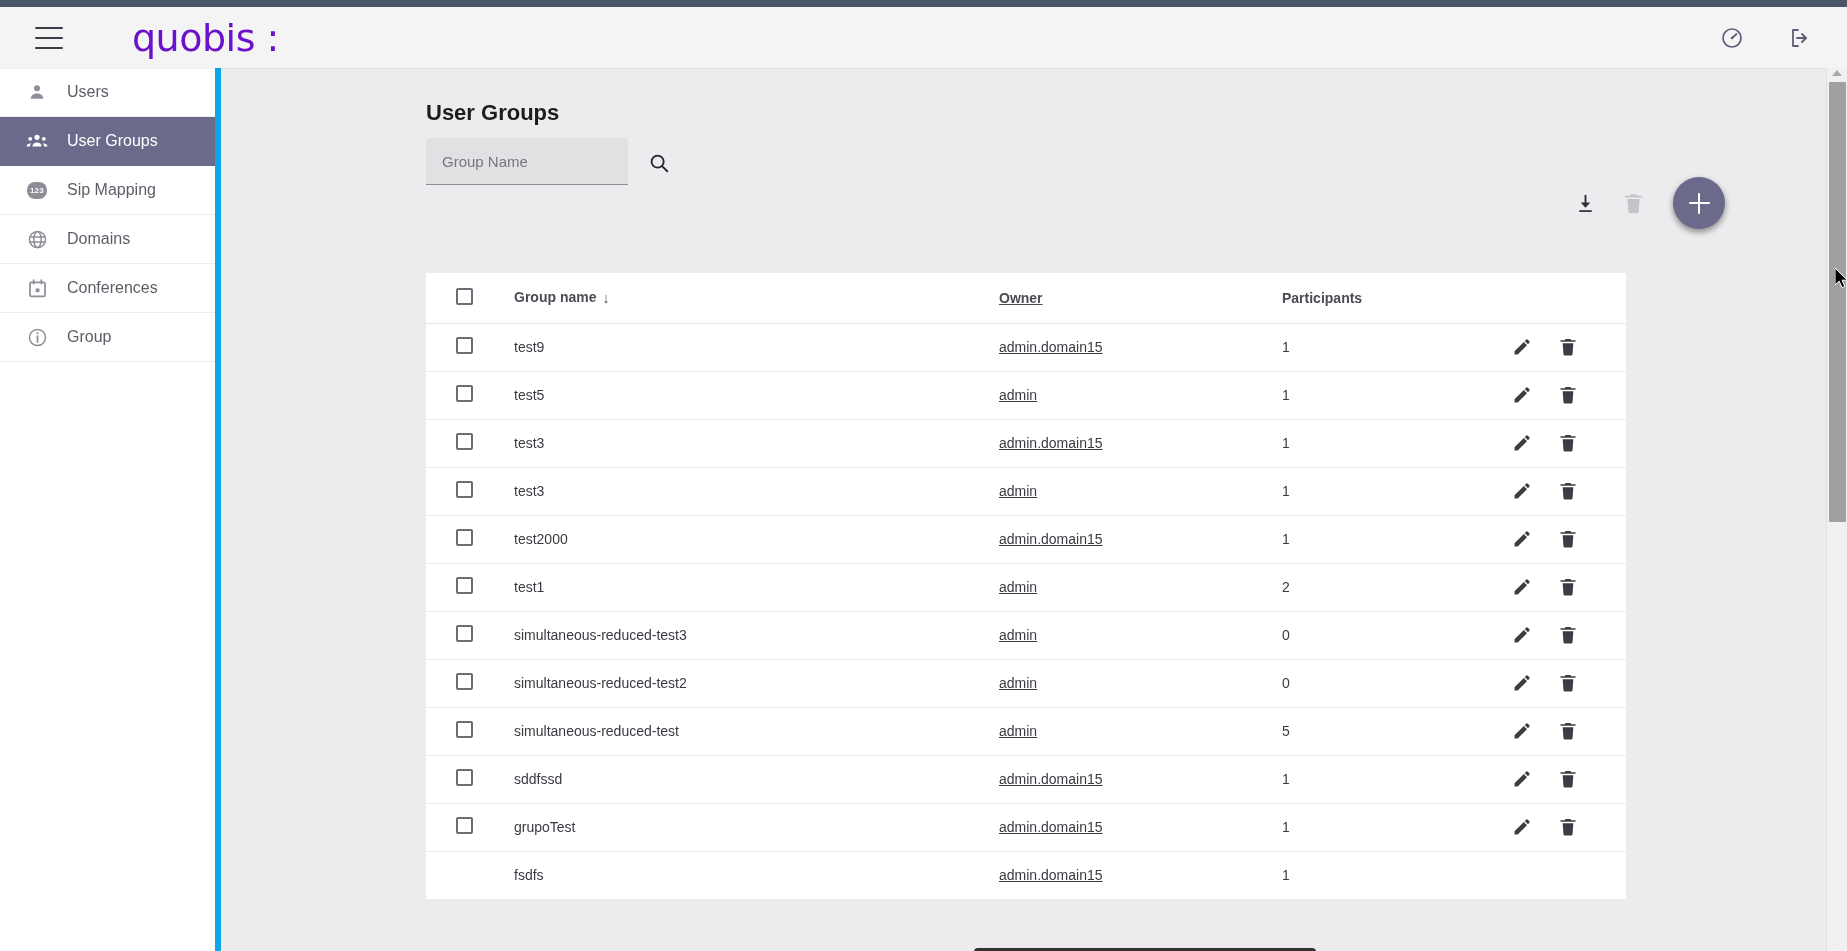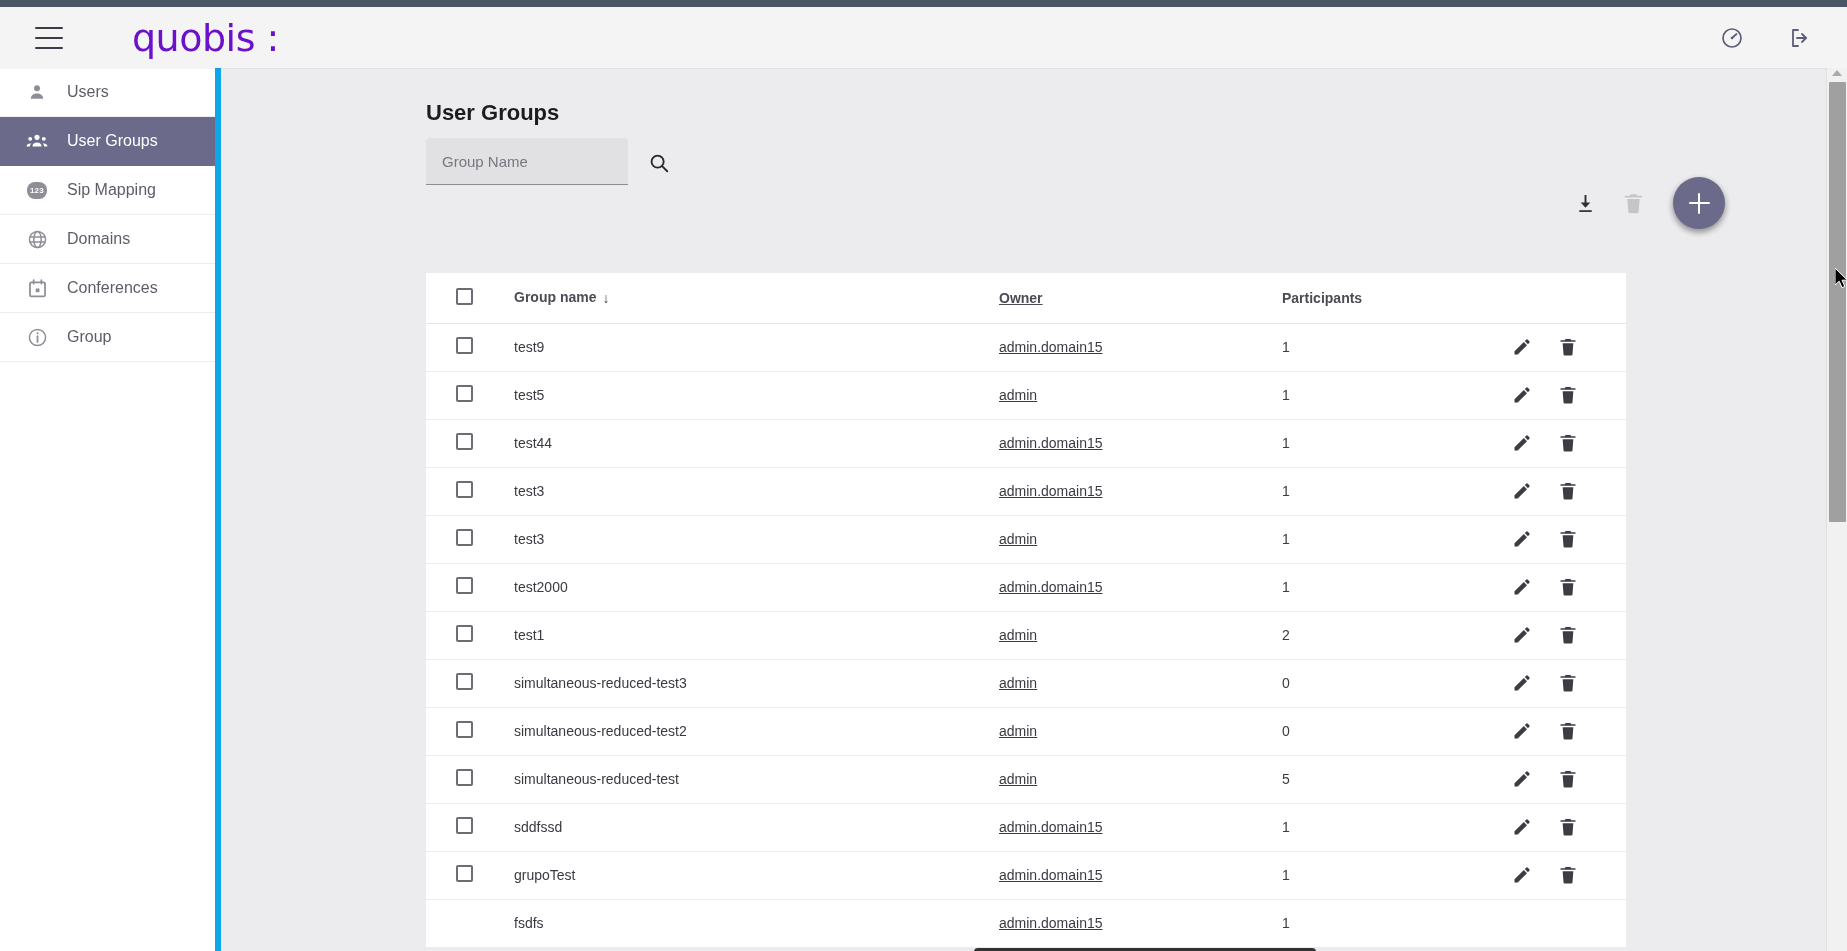--- a/index.html
+++ b/index.html
@@ -412,42 +412,20 @@
                   <svg width="20" height="20" viewBox="0 0 24 24" fill="#3c3c44">
                     <path d="M9 2.4 h6 l.9 1.5 H21 v1.9 H3 V3.9 h5.1 z"></path>
                     <path d="M5.6 7.4 h12.8 l-1 13.2 a1.6 1.6 0 0 1-1.6 1.5 H8.2 a1.6 1.6 0 0 1-1.6-1.5 z"></path>
                   </svg>
                 </span>
               </div>
             </td>
           </tr>
           <tr>
             <td class="col-check"><span class="cbox"></span></td>
-            <td class="col-name">test44</td>
-            <td class="col-owner">admin.domain15</td>
-            <td class="col-part">1</td>
-            <td class="col-act">
-              <div class="row-actions">
-                <span class="act-btn">
-                  <svg width="20" height="20" viewBox="0 0 24 24" fill="#3c3c44">
-                    <path d="M3 17.2 V21 h3.8 L18 9.8 L14.2 6 Z"></path>
-                    <path d="M20.8 7 a1.4 1.4 0 0 0 0-2 L19 3.2 a1.4 1.4 0 0 0-2 0 L15.3 4.9 L19.1 8.7 Z"></path>
-                  </svg>
-                </span>
-                <span class="act-btn">
-                  <svg width="20" height="20" viewBox="0 0 24 24" fill="#3c3c44">
-                    <path d="M9 2.4 h6 l.9 1.5 H21 v1.9 H3 V3.9 h5.1 z"></path>
-                    <path d="M5.6 7.4 h12.8 l-1 13.2 a1.6 1.6 0 0 1-1.6 1.5 H8.2 a1.6 1.6 0 0 1-1.6-1.5 z"></path>
-                  </svg>
-                </span>
-              </div>
-            </td>
-          </tr>
-          <tr>
-            <td class="col-check"><span class="cbox"></span></td>
             <td class="col-name">test3</td>
             <td class="col-owner">admin.domain15</td>
             <td class="col-part">1</td>
             <td class="col-act">
               <div class="row-actions">
                 <span class="act-btn">
                   <svg width="20" height="20" viewBox="0 0 24 24" fill="#3c3c44">
                     <path d="M3 17.2 V21 h3.8 L18 9.8 L14.2 6 Z"></path>
                     <path d="M20.8 7 a1.4 1.4 0 0 0 0-2 L19 3.2 a1.4 1.4 0 0 0-2 0 L15.3 4.9 L19.1 8.7 Z"></path>
                   </svg>

